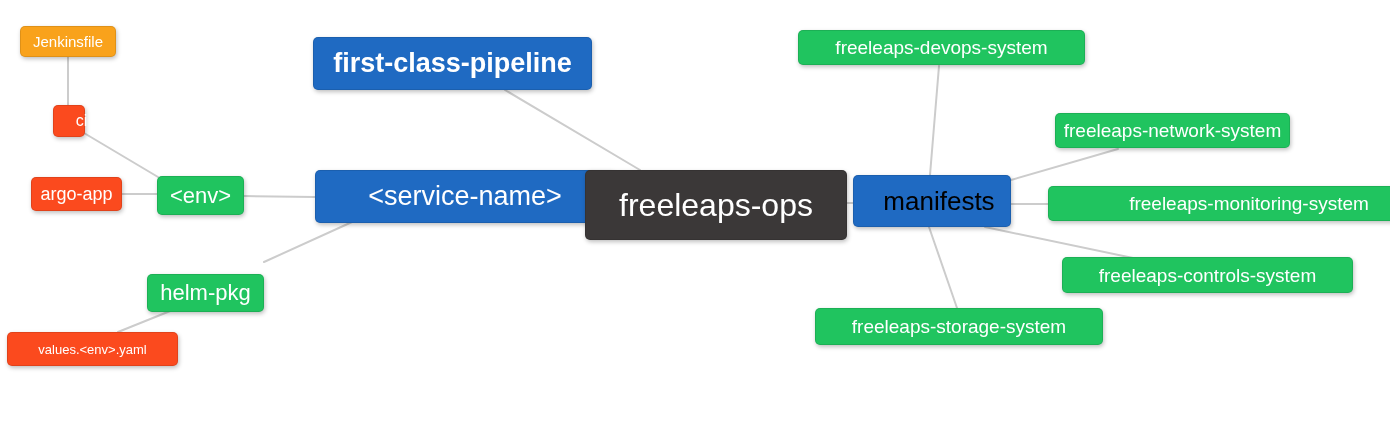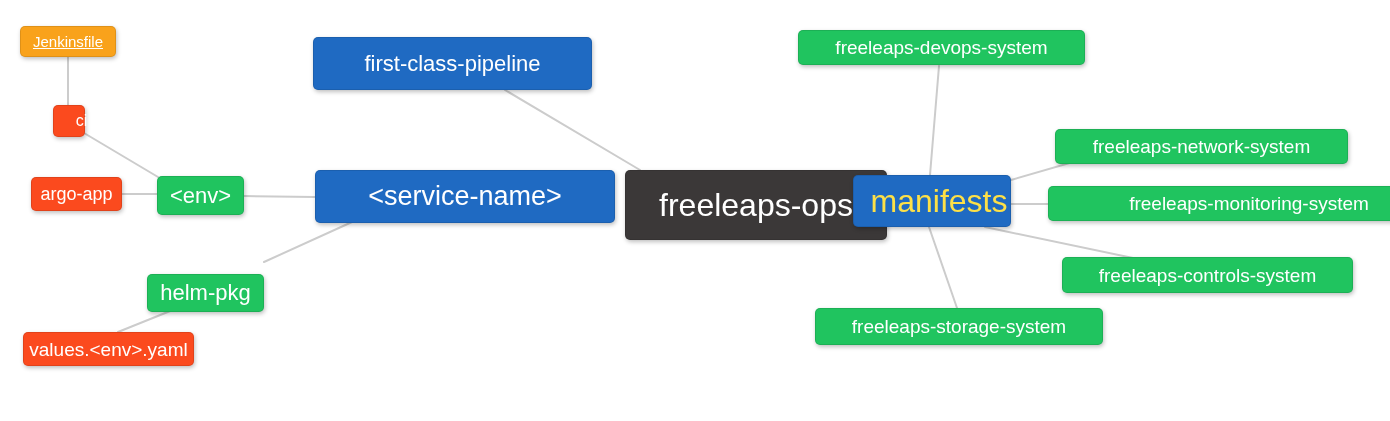--- a/index.html
+++ b/index.html
@@ -52,28 +52,28 @@
       <line x1="505" y1="90" x2="640" y2="170" stroke="#cccccc" stroke-width="2" stroke-linecap="round"></line>
       <line x1="567" y1="205" x2="585" y2="205" stroke="#cccccc" stroke-width="2" stroke-linecap="round"></line>
       <line x1="847" y1="203" x2="853" y2="203" stroke="#cccccc" stroke-width="2" stroke-linecap="round"></line>
       <line x1="930" y1="175" x2="939" y2="66" stroke="#cccccc" stroke-width="2" stroke-linecap="round"></line>
       <line x1="1011" y1="180" x2="1118" y2="149" stroke="#cccccc" stroke-width="2" stroke-linecap="round"></line>
       <line x1="1011" y1="204" x2="1048" y2="204" stroke="#cccccc" stroke-width="2" stroke-linecap="round"></line>
       <line x1="985" y1="227" x2="1133" y2="258" stroke="#cccccc" stroke-width="2" stroke-linecap="round"></line>
       <line x1="929" y1="227" x2="957" y2="308" stroke="#cccccc" stroke-width="2" stroke-linecap="round"></line>
     </svg>
 
-<div class="node" style="left: 20px; top: 26px; width: 96px; height: 31px; font-size: 15px; background: rgb(249, 162, 27); color: rgb(255, 255, 255); text-decoration: underline;">Jenkinsfile</div>
+<div class="node" style="left: 20px; top: 26px; width: 96px; height: 31px; font-size: 15px; background: rgb(249, 162, 27); color: rgb(255, 255, 255);">Jenkinsfile</div>
     <div class="node" style="left: 53px; top: 105px; width: 32px; height: 32px; font-size: 16px; background: rgb(251, 74, 30); color: rgb(255, 255, 255); padding-left: 25px;">ci</div>
     <div class="node" style="left: 31px; top: 177px; width: 91px; height: 34px; font-size: 18px; background: rgb(251, 74, 30); color: rgb(255, 255, 255);">argo-app</div>
     <div class="node" style="left: 157px; top: 176px; width: 87px; height: 39px; font-size: 22px; background: rgb(32, 196, 95); color: rgb(255, 255, 255);">&lt;env&gt;</div>
     <div class="node" style="left: 147px; top: 258px; width: 117px; height: 38px; font-size: 22px; background: rgb(32, 196, 95); color: rgb(255, 255, 255); margin-top: 16px;">helm-pkg</div>
-    <div class="node" style="left: 7px; top: 332px; width: 171px; height: 34px; font-size: 19px; background: rgb(251, 74, 30); color: rgb(255, 255, 255); margin-left: 16px;">values.&lt;env&gt;.yaml</div>
-    <div class="node" style="left: 313px; top: 37px; width: 279px; height: 53px; font-size: 22px; background: rgb(31, 106, 194); color: rgb(255, 255, 255);">first-class-pipeline</div>
+    <div class="node" style="left: 7px; top: 332px; width: 171px; height: 34px; font-size: 13px; background: rgb(251, 74, 30); color: rgb(255, 255, 255);">values.&lt;env&gt;.yaml</div>
+    <div class="node" style="left: 313px; top: 37px; width: 279px; height: 53px; font-size: 27px; background: rgb(31, 106, 194); color: rgb(255, 255, 255); font-weight: bold;">first-class-pipeline</div>
     <div class="node" style="left: 315px; top: 170px; width: 300px; height: 53px; font-size: 27px; background: rgb(31, 106, 194); color: rgb(255, 255, 255);">&lt;service-name&gt;</div>
-    <div class="node" style="left: 585px; top: 170px; width: 262px; height: 70px; font-size: 32px; background: rgb(59, 56, 56); color: rgb(255, 255, 255); margin-left: 40px;">freeleaps-ops</div>
-    <div class="node" style="left: 853px; top: 175px; width: 158px; height: 52px; font-size: 32px; background: rgb(31, 106, 194); color: #fde047; padding-left: 14px;">manifests</div>
+    <div class="node" style="left: 585px; top: 170px; width: 262px; height: 70px; font-size: 32px; background: rgb(59, 56, 56); color: rgb(255, 255, 255);">freeleaps-ops</div>
+    <div class="node" style="left: 853px; top: 175px; width: 158px; height: 52px; font-size: 26px; background: rgb(31, 106, 194); color: #000000; padding-left: 14px;">manifests</div>
     <div class="node" style="left: 798px; top: 30px; width: 287px; height: 35px; font-size: 19px; background: rgb(32, 196, 95); color: rgb(255, 255, 255);">freeleaps-devops-system</div>
-    <div class="node" style="left: 1055px; top: 113px; width: 293px; height: 35px; font-size: 19px; background: rgb(32, 196, 95); color: rgb(255, 255, 255); margin-top: 16px;">freeleaps-network-system</div>
+    <div class="node" style="left: 1055px; top: 113px; width: 235px; height: 35px; font-size: 19px; background: rgb(32, 196, 95); color: rgb(255, 255, 255);">freeleaps-network-system</div>
     <div class="node" style="left: 1048px; top: 186px; width: 358px; height: 35px; font-size: 19px; background: rgb(32, 196, 95); color: rgb(255, 255, 255); padding-left: 44px;">freeleaps-monitoring-system</div>
     <div class="node" style="left: 1062px; top: 257px; width: 291px; height: 36px; font-size: 19px; background: rgb(32, 196, 95); color: rgb(255, 255, 255);">freeleaps-controls-system</div>
     <div class="node" style="left: 815px; top: 308px; width: 288px; height: 37px; font-size: 19px; background: rgb(32, 196, 95); color: rgb(255, 255, 255);">freeleaps-storage-system</div>
   </div>
 
 </body></html>

